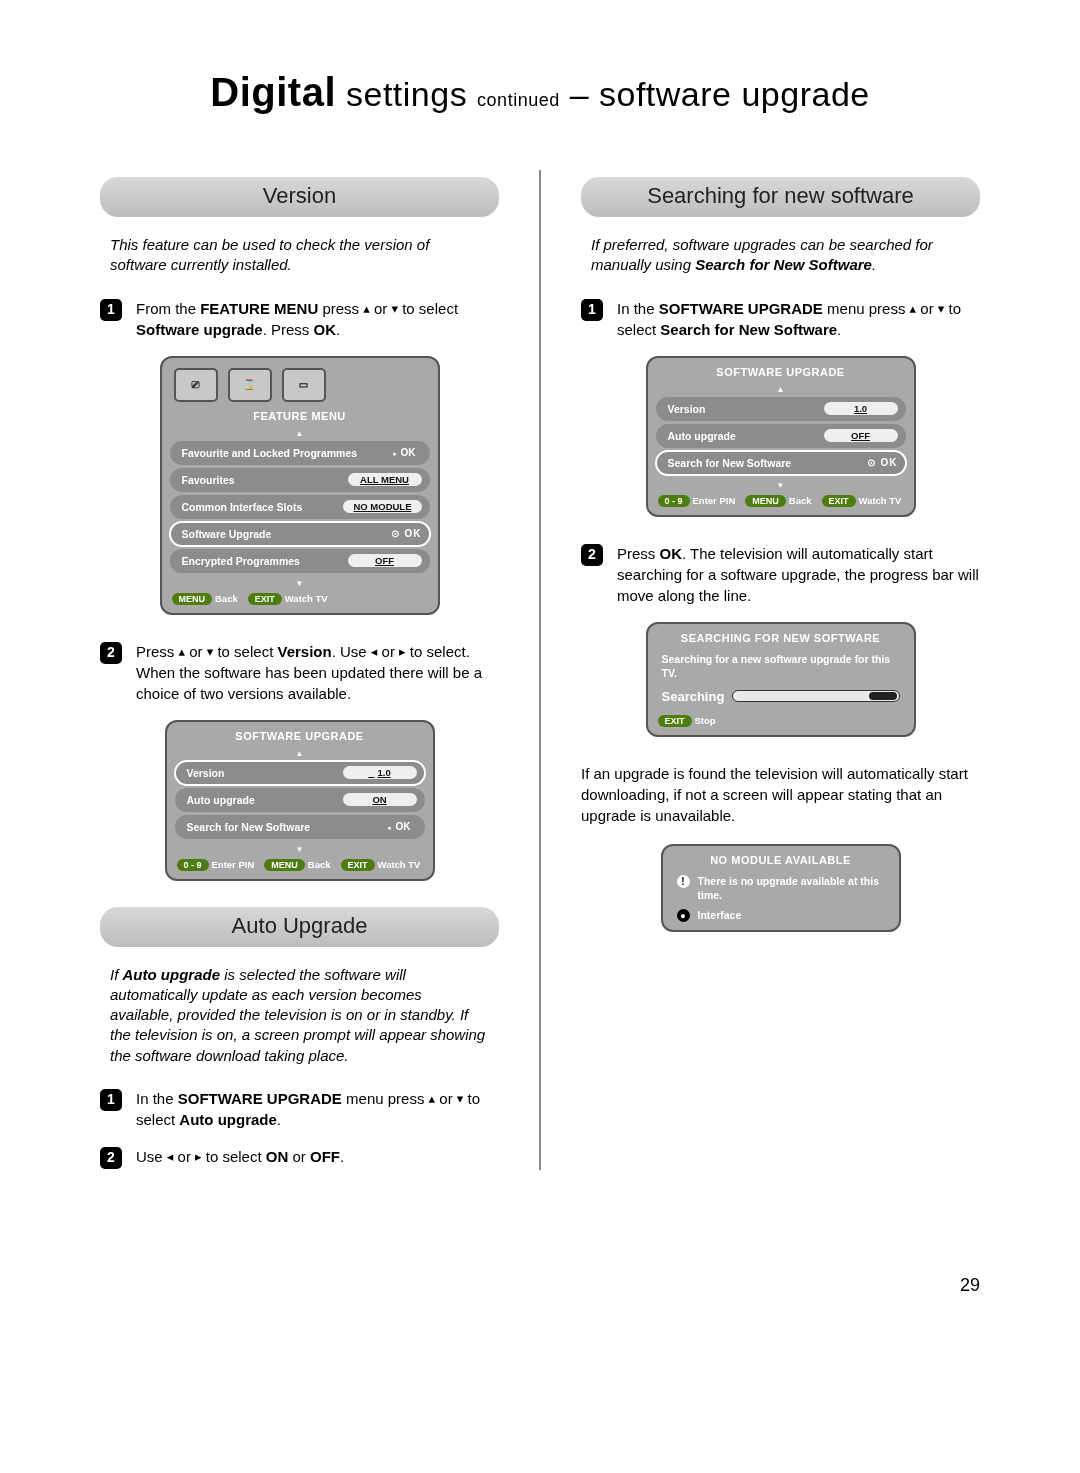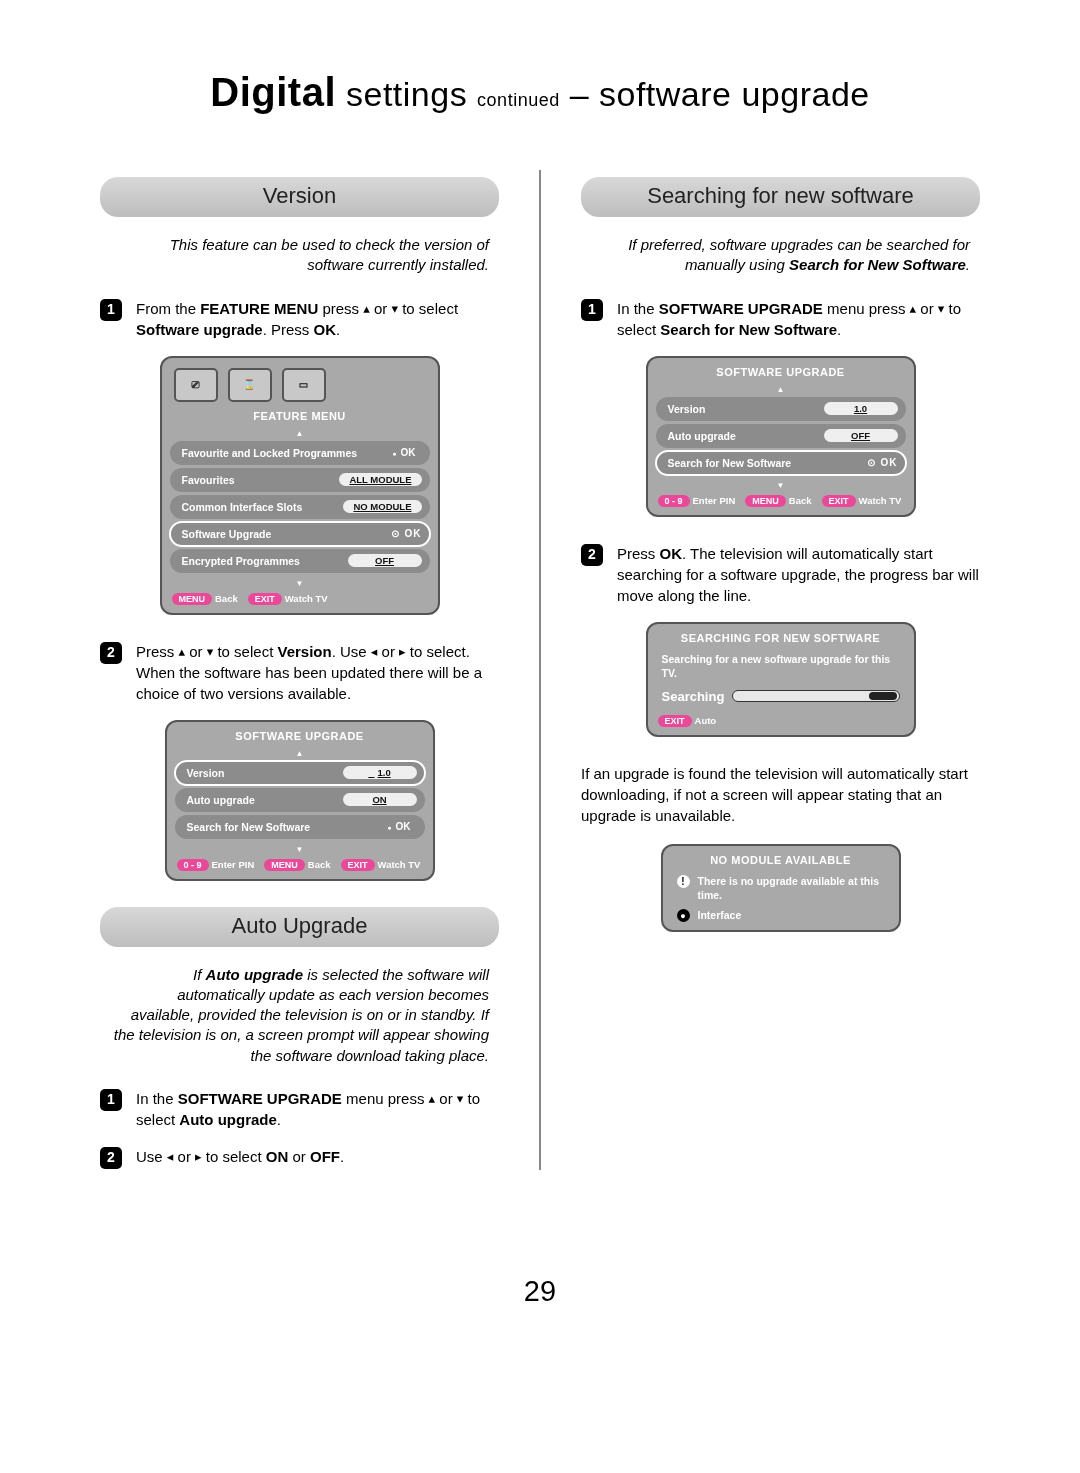--- a/index.html
+++ b/index.html
@@ -43,21 +43,21 @@
     background: linear-gradient(#d8d8d8,#bdbdbd);
     border-radius: 18px;
     text-align: center;
     font-size: 22px;
     padding: 6px 0 8px 0;
     margin: 12px 0 18px 0;
     color: #222;
   }
   .intro {
     font-style: italic;
-    text-align: right;
+    text-align: left;
     font-size: 15px;
     line-height: 1.35;
     margin: 15px 10px 22px 10px;
   }
   .step {
     display: flex;
     gap: 14px;
     margin: 0 0 16px 0;
     font-size: 15px;
     line-height: 1.4;
@@ -149,21 +149,21 @@
 
   .osd-foot {
     display:flex;
     gap: 10px;
     align-items:center;
     font-size: 9.5px;
     padding: 5px 4px 2px 4px;
     flex-wrap: wrap;
   }
   .pill {
-    background:#ec4899; color:#fff;
+    background:#4d7c0f; color:#fff;
     border-radius: 9px;
     padding: 1px 7px 1px 7px;
     font-size: 9px;
     display:inline-block;
     margin-right: 3px;
   }
 
   .osd-body-text {
     padding: 4px 8px 6px 8px;
     font-size: 10.5px;
@@ -189,22 +189,22 @@
     font-size:10.5px; line-height:1.35;
   }
   .osd-msg .circ {
     width:13px;height:13px;border-radius:50%;
     background:#fff;color:#000;font-weight:bold;
     display:flex;align-items:center;justify-content:center;
     font-size:10px; flex:0 0 auto; margin-top:1px;
   }
   .osd-msg .circ.black { background:#000;color:#fff; font-size:9px;}
   .page-num {
-    text-align:center;
-    font-size: 29px;
+    text-align:right;
+    font-size: 18px;
     margin-top: 90px;
     font-weight: normal;
   }
   .tri-up::after{content:"▲";font-size:8px;}
   .tri-dn::after{content:"▼";font-size:8px;}
 </style>
 </head>
 <body>
 
 <div class="page">
@@ -236,21 +236,21 @@
         </div>
         <div class="osd-title">FEATURE MENU</div>
         <div style="text-align:center"><span class="tri-up"></span></div>
 
         <div class="osd-row">
           <span>Favourite and Locked Programmes</span>
           <span class="val-dark dot">OK</span>
         </div>
         <div class="osd-row">
           <span>Favourites</span>
-          <span class="val">ALL MODULE</span>
+          <span class="val">ALL MENU</span>
         </div>
         <div class="osd-row">
           <span>Common Interface Slots</span>
           <span class="val">NO MODULE</span>
         </div>
         <div class="osd-row sel">
           <span>Software Upgrade</span>
           <span class="arrows">⊙ <span>OK</span></span>
         </div>
         <div class="osd-row">
@@ -348,21 +348,21 @@
       </div>
 
       <div class="osd tight">
         <div class="osd-title">SEARCHING FOR NEW SOFTWARE</div>
         <div class="osd-body-text">Searching for a new software upgrade for this TV.</div>
         <div class="progress">
           <span>Searching</span>
           <div class="bar"></div>
         </div>
         <div class="osd-foot">
-          <span><span class="pill">EXIT</span><span>Auto</span></span>
+          <span><span class="pill">EXIT</span><span>Stop</span></span>
         </div>
       </div>
 
       <p style="font-size:15px;line-height:1.4;margin:0 0 18px 0;">If an upgrade is found the television will automatically start downloading, if not a screen will appear stating that an upgrade is unavailable.</p>
 
       <div class="osd tight" style="width:240px">
         <div class="osd-title">NO MODULE AVAILABLE</div>
         <div class="osd-msg">
           <div class="circ">!</div>
           <div>There is no upgrade available at this time.</div>

